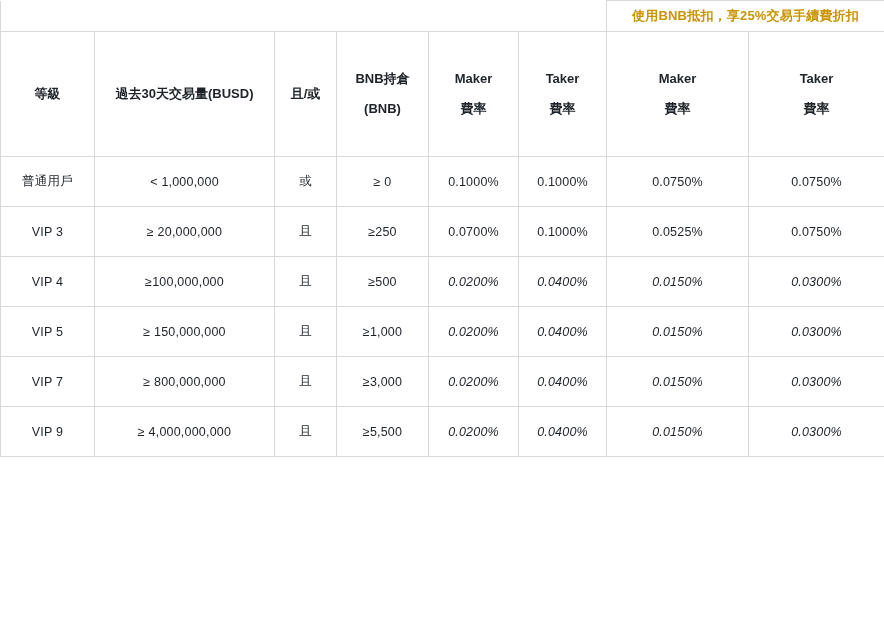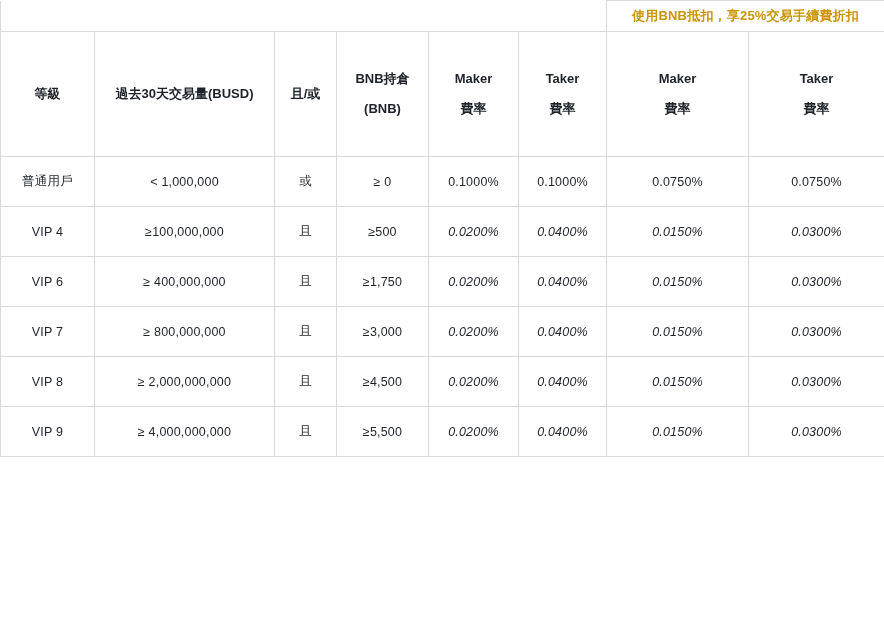--- a/index.html
+++ b/index.html
@@ -129,54 +129,54 @@
         <td class="level">普通用戶</td>
         <td>&lt; 1,000,000</td>
         <td>或</td>
         <td>≥ 0</td>
         <td>0.1000%</td>
         <td>0.1000%</td>
         <td>0.0750%</td>
         <td>0.0750%</td>
       </tr>
       <tr class="data-row">
+        <td class="level">VIP 3</td>
+        <td>≥ 20,000,000</td>
+        <td>且</td>
+        <td>≥250</td>
+        <td>0.0700%</td>
+        <td>0.1000%</td>
+        <td>0.0525%</td>
+        <td>0.0750%</td>
+      </tr>
+      <tr class="data-row">
         <td class="level">VIP 4</td>
         <td class="vol-bold">≥100,000,000</td>
         <td>且</td>
         <td>≥500</td>
         <td class="bold-cell">0.0200%</td>
         <td class="bold-cell">0.0400%</td>
         <td class="bold-cell">0.0150%</td>
         <td class="bold-cell">0.0300%</td>
       </tr>
       <tr class="data-row">
-        <td class="level">VIP 6</td>
-        <td class="vol-bold">≥ 400,000,000</td>
+        <td class="level">VIP 5</td>
+        <td class="vol-bold">≥ 150,000,000</td>
         <td>且</td>
-        <td>≥1,750</td>
+        <td>≥1,000</td>
         <td class="bold-cell">0.0200%</td>
         <td class="bold-cell">0.0400%</td>
         <td class="bold-cell">0.0150%</td>
         <td class="bold-cell">0.0300%</td>
       </tr>
       <tr class="data-row">
         <td class="level">VIP 7</td>
         <td class="vol-bold">≥ 800,000,000</td>
         <td>且</td>
         <td>≥3,000</td>
-        <td class="bold-cell">0.0200%</td>
-        <td class="bold-cell">0.0400%</td>
-        <td class="bold-cell">0.0150%</td>
-        <td class="bold-cell">0.0300%</td>
-      </tr>
-      <tr class="data-row">
-        <td class="level">VIP 8</td>
-        <td class="vol-bold">≥ 2,000,000,000</td>
-        <td>且</td>
-        <td>≥4,500</td>
         <td class="bold-cell">0.0200%</td>
         <td class="bold-cell">0.0400%</td>
         <td class="bold-cell">0.0150%</td>
         <td class="bold-cell">0.0300%</td>
       </tr>
       <tr class="data-row">
         <td class="level">VIP 9</td>
         <td class="vol-bold">≥ 4,000,000,000</td>
         <td>且</td>
         <td>≥5,500</td>

